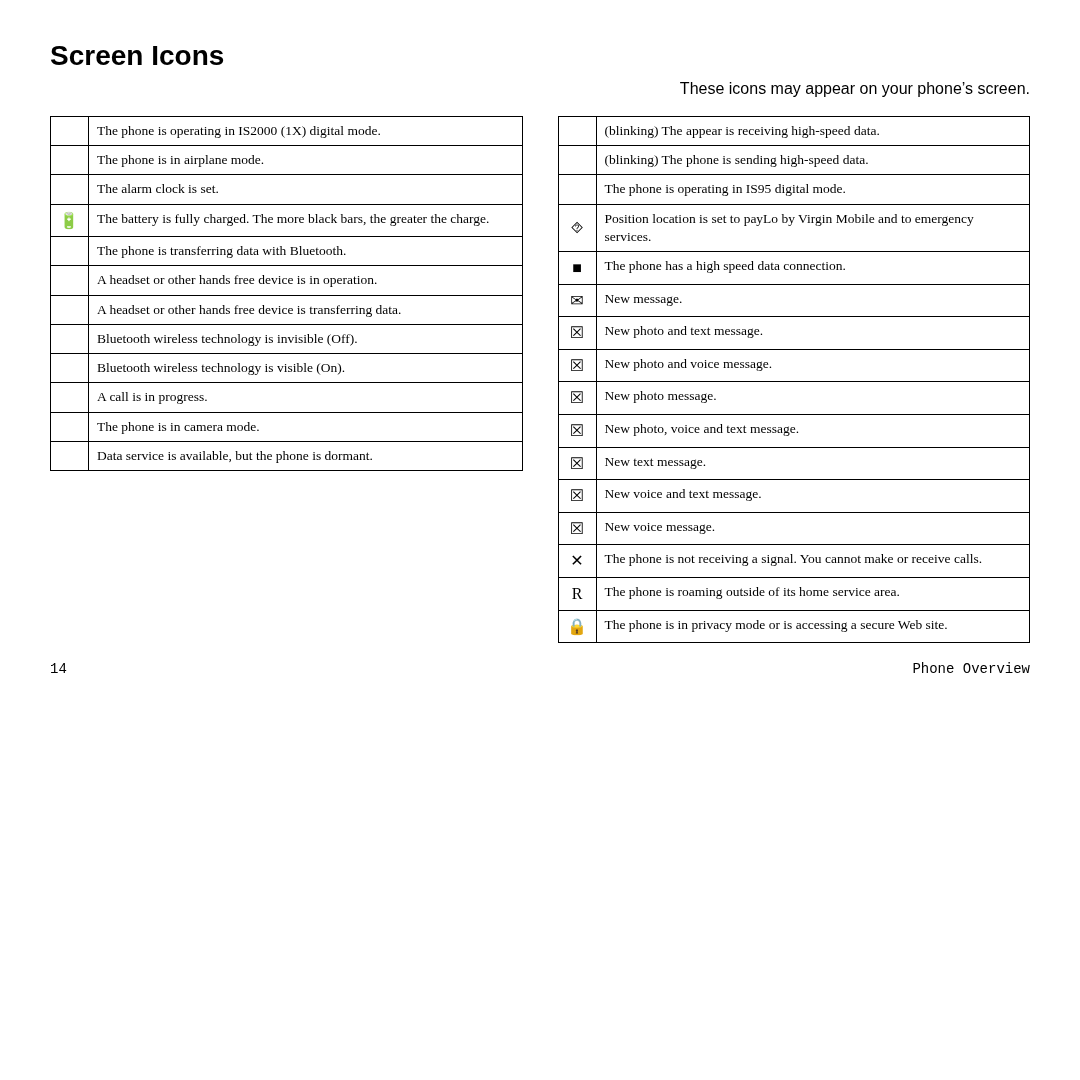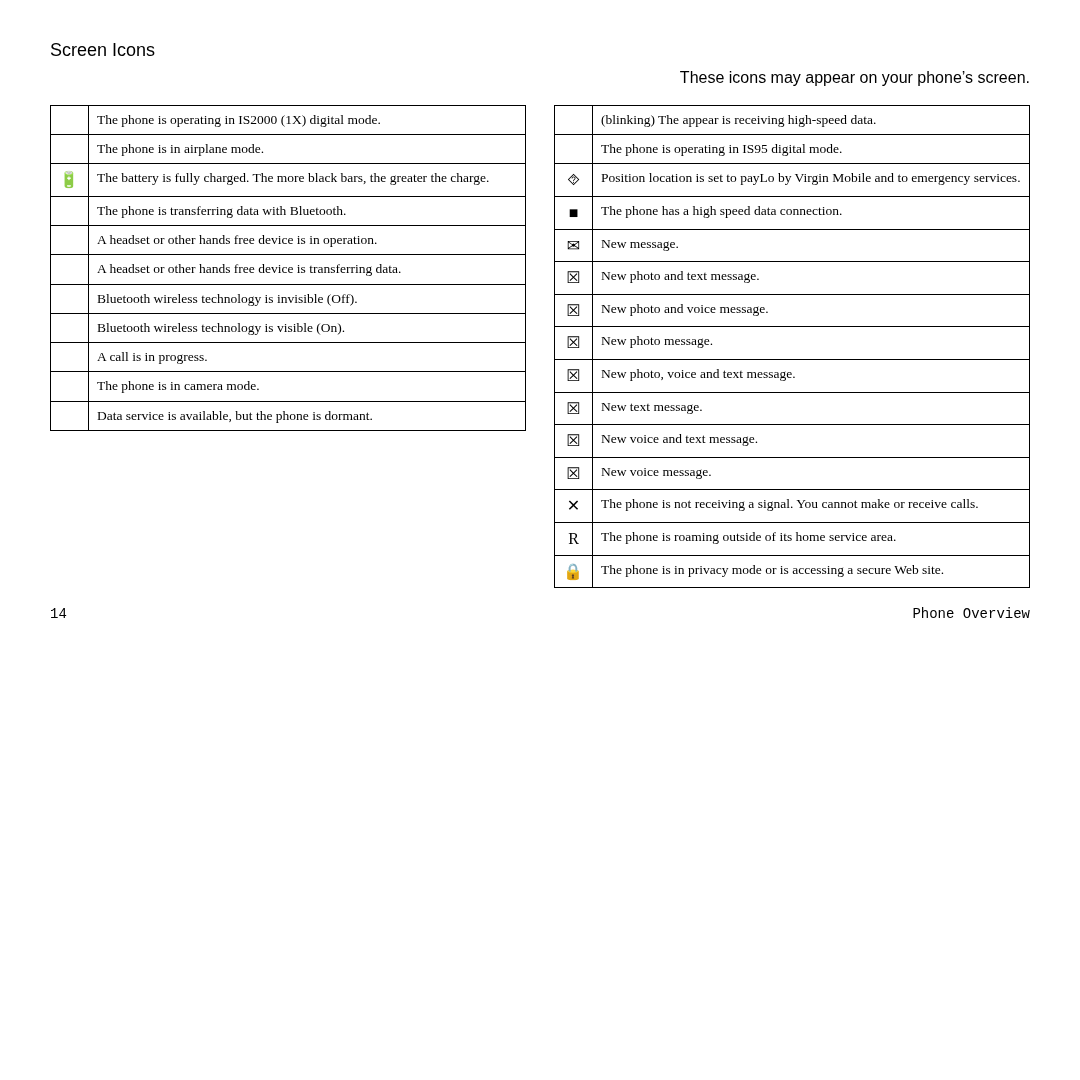--- a/index.html
+++ b/index.html
@@ -7,34 +7,34 @@
       background: #fff;
       font-family: Georgia, 'Times New Roman', serif;
       font-size: 14px;
       color: #000;
       width: 1080px;
       height: 1080px;
       overflow: hidden;
       padding: 40px 50px 30px 50px;
     }
     h1 {
-      font-size: 18px;
-      font-weight: normal;
+      font-size: 28px;
+      font-weight: bold;
       margin-bottom: 8px;
       font-family: Arial, sans-serif;
     }
     .subtitle {
       font-size: 16px;
       margin-bottom: 18px;
       font-family: Arial, sans-serif;
       text-align: right;
     }
     .tables-container {
       display: flex;
-      gap: 8px;
+      gap: 15px;
       align-items: flex-start;
     }
     table {
       border-collapse: collapse;
       flex: 1;
     }
     table + table {
       margin-left: 20px;
     }
     td {
@@ -70,20 +70,24 @@
     <tbody id="left-tbody">
         <tr>
           <td class="icon-cell"></td>
           <td>The phone is operating in IS2000 (1X) digital mode.</td>
         </tr>
         <tr>
           <td class="icon-cell"></td>
           <td>The phone is in airplane mode.</td>
         </tr>
         <tr>
+          <td class="icon-cell"></td>
+          <td>The alarm clock is set.</td>
+        </tr>
+        <tr>
           <td class="icon-cell">🔋</td>
           <td>The battery is fully charged. The more black bars, the greater the charge.</td>
         </tr>
         <tr>
           <td class="icon-cell"></td>
           <td>The phone is transferring data with Bluetooth.</td>
         </tr>
         <tr>
           <td class="icon-cell"></td>
           <td>A headset or other hands free device is in operation.</td>
@@ -113,20 +117,24 @@
           <td>Data service is available, but the phone is dormant.</td>
         </tr>
       </tbody>
   </table>
 
   <table>
     <tbody id="right-tbody">
         <tr>
           <td class="icon-cell"></td>
           <td>(blinking) The appear is receiving high-speed data.</td>
+        </tr>
+        <tr>
+          <td class="icon-cell"></td>
+          <td>(blinking) The phone is sending high-speed data.</td>
         </tr>
         <tr>
           <td class="icon-cell"></td>
           <td>The phone is operating in IS95 digital mode.</td>
         </tr>
         <tr>
           <td class="icon-cell">⯑</td>
           <td>Position location is set to payLo by Virgin Mobile and to emergency services.</td>
         </tr>
         <tr>

